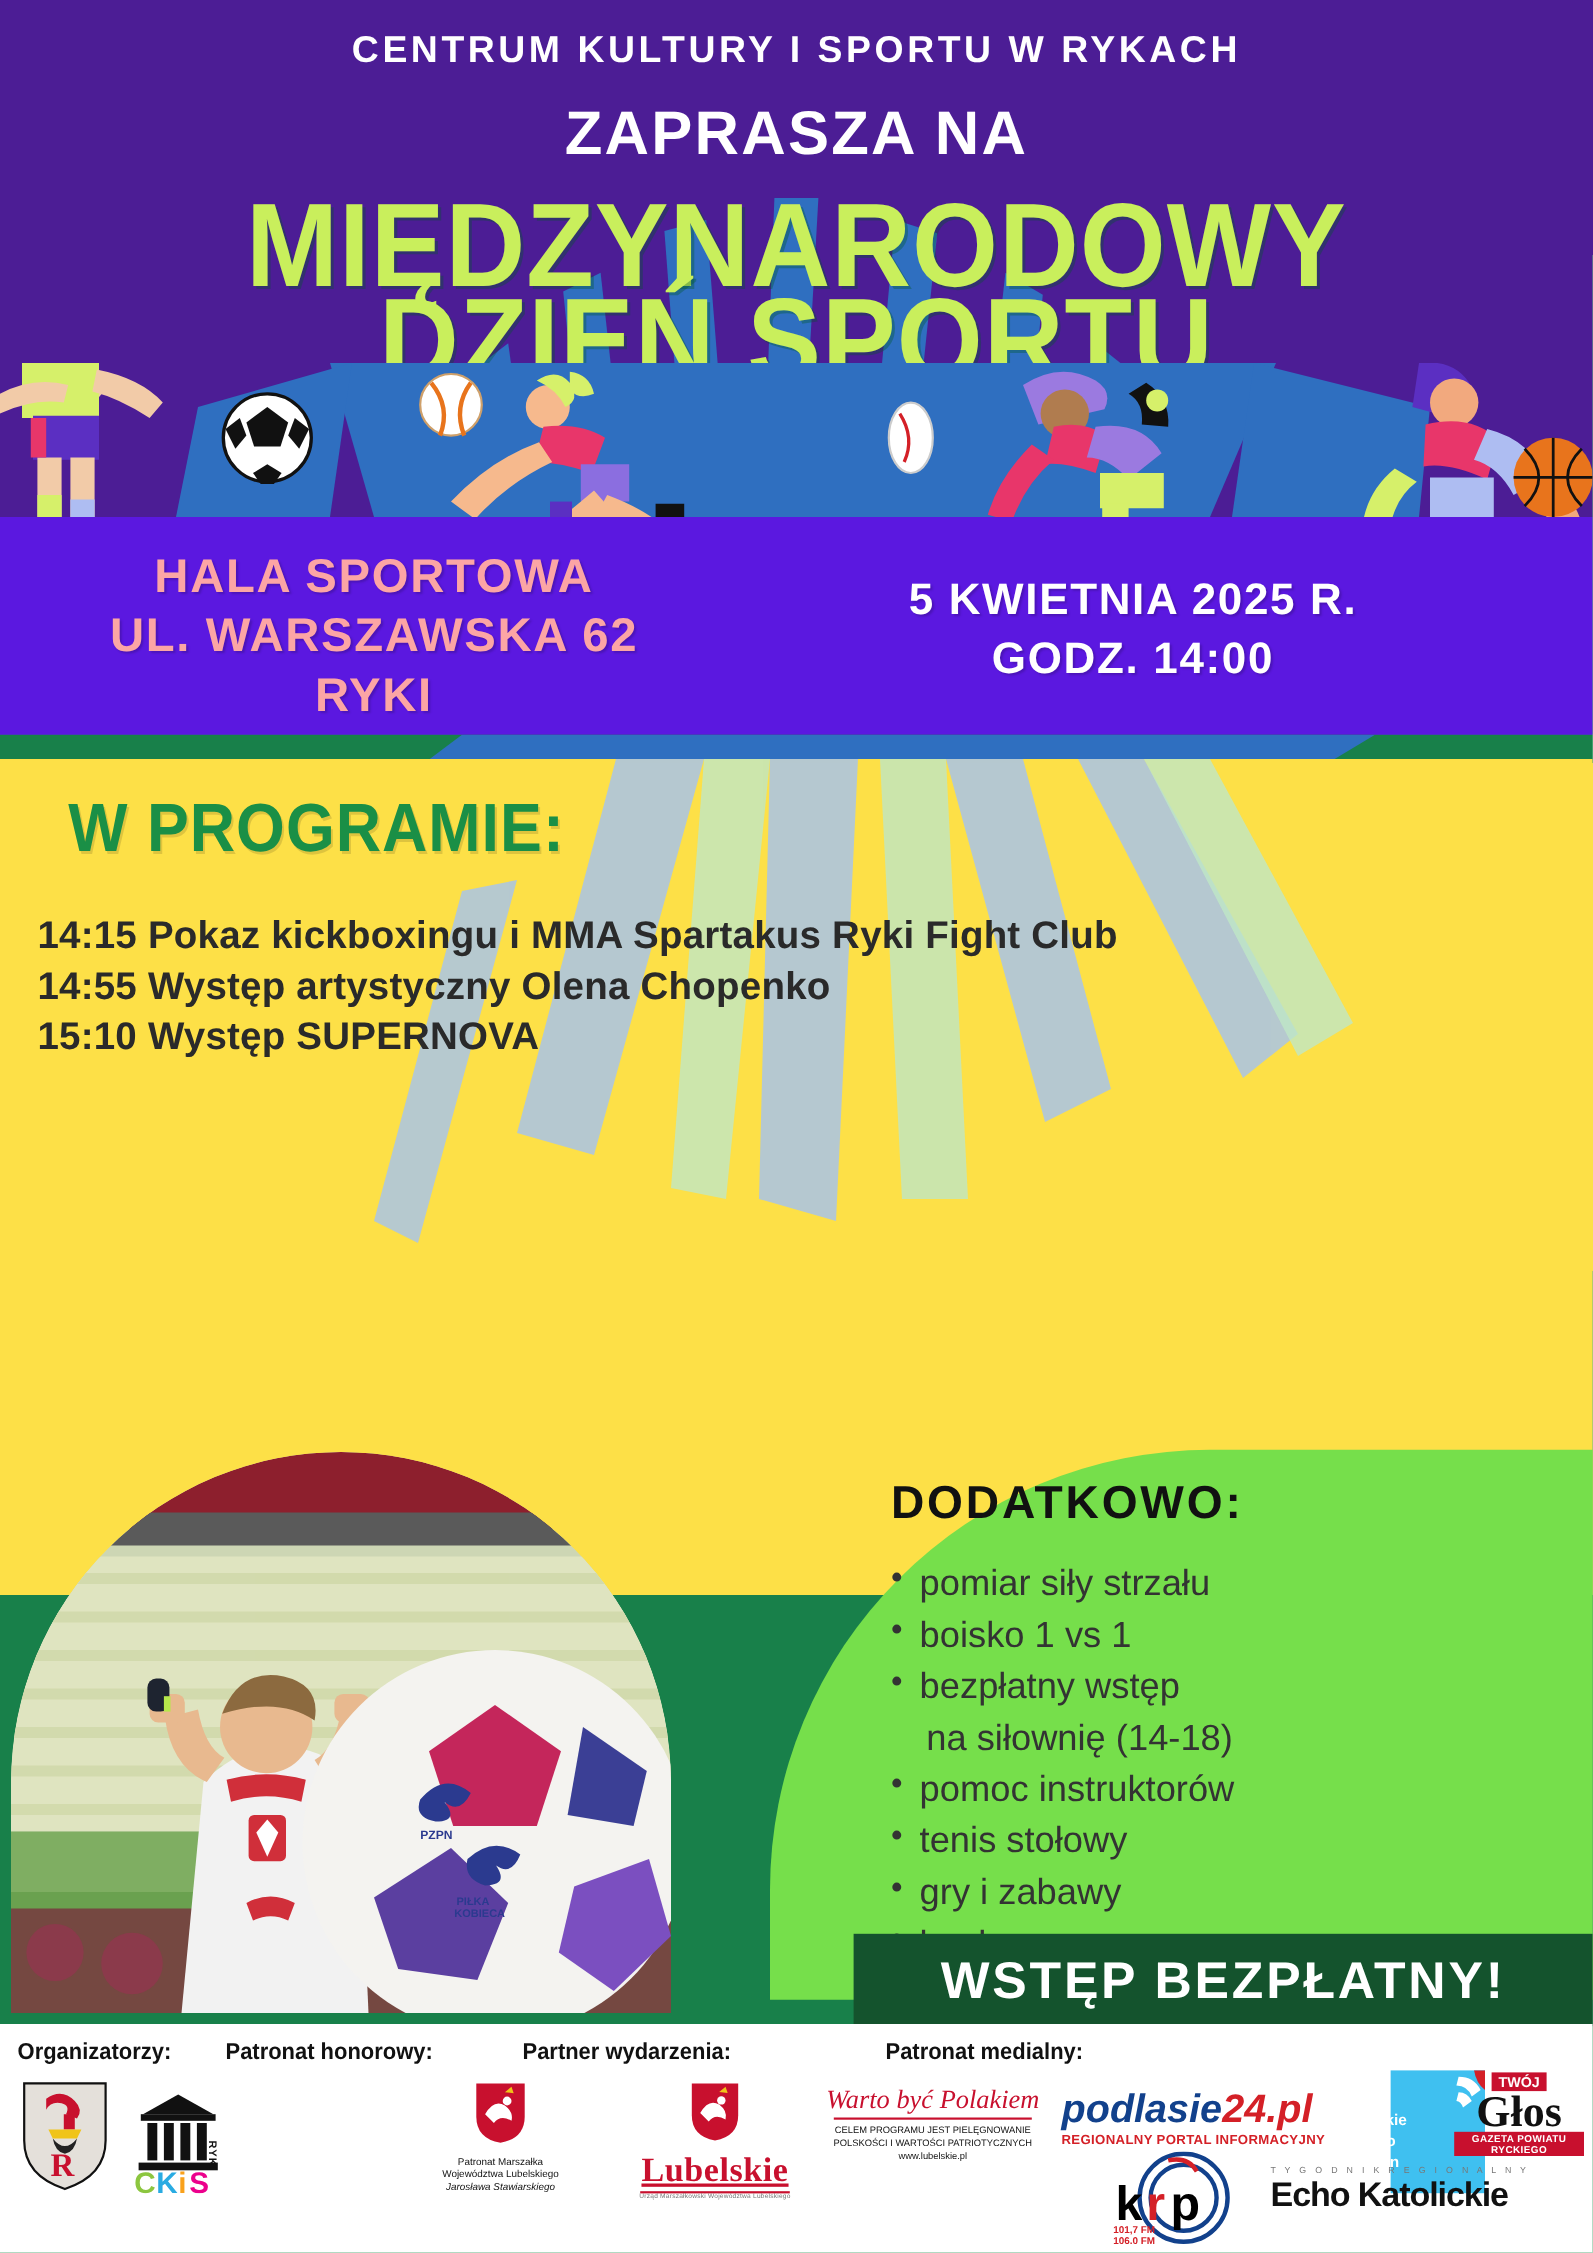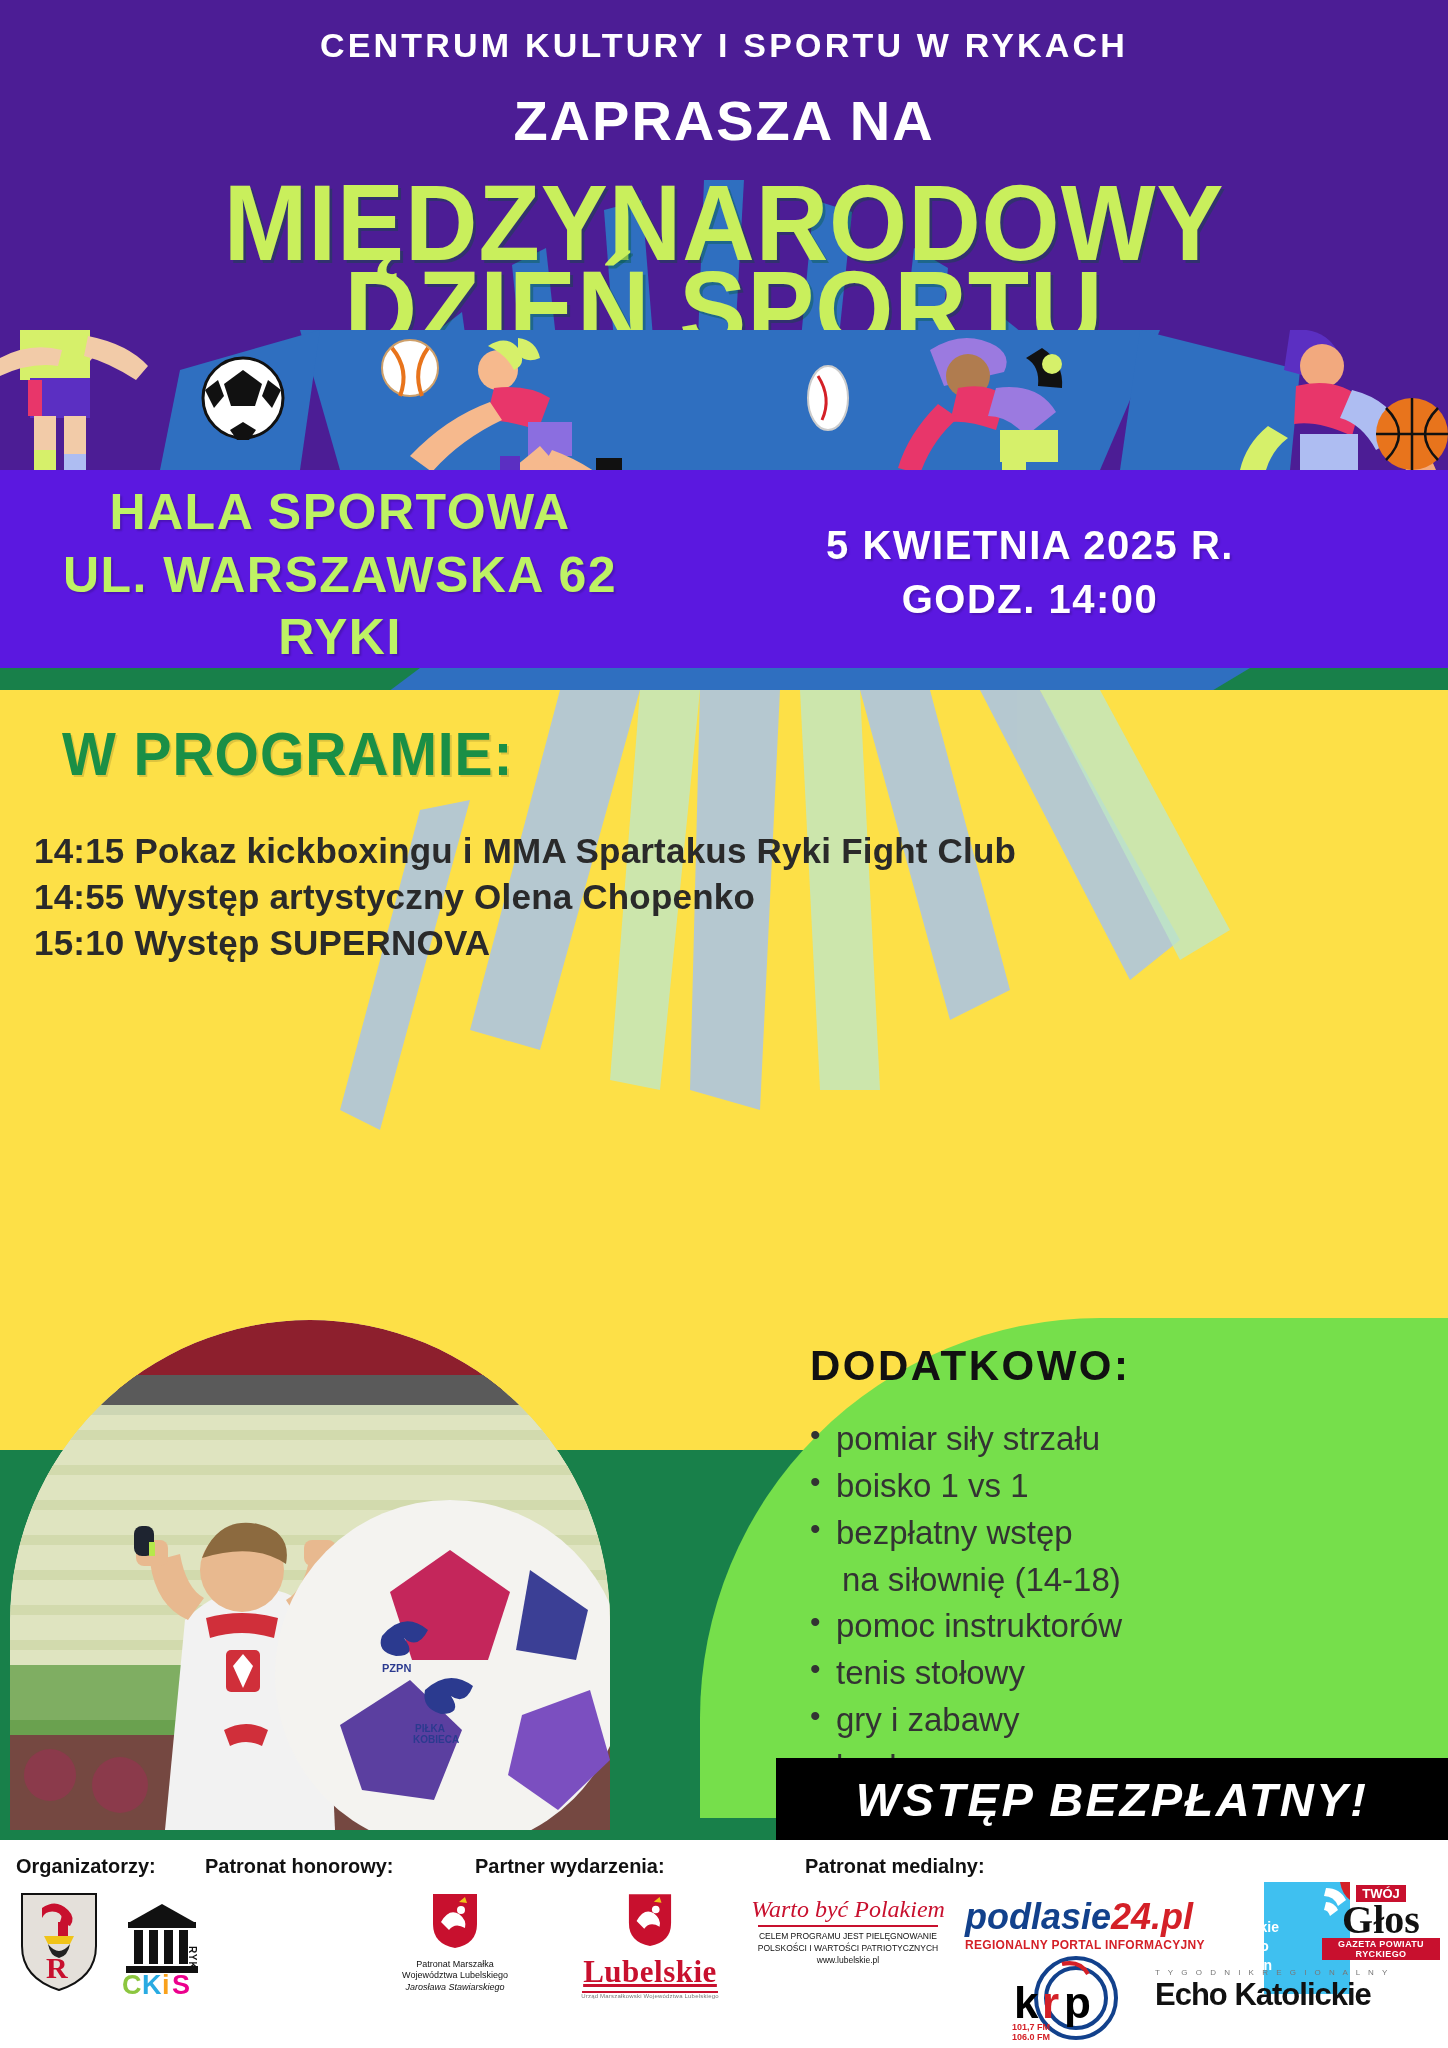--- a/index.html
+++ b/index.html
@@ -31,22 +31,22 @@
   .title2{top:258px;font-size:108px;letter-spacing:1px;}
 
   
   .athletes{position:absolute;left:0;top:330px;width:1448px;height:140px;}
 
   
   .purple-band{
     position:absolute;left:0;top:470px;width:1448px;height:198px;background:#5b18e0;
   }
   .venue{
-    position:absolute;left:40px;top:11px;width:600px;text-align:center;
-    color:#bef264;font-weight:bold;font-size:50px;line-height:1.25;letter-spacing:1.5px;
+    position:absolute;left:40px;top:28px;width:600px;text-align:center;
+    color:#fca5a5;font-weight:bold;font-size:43px;line-height:1.25;letter-spacing:1.5px;
     text-shadow:2px 2px 2px rgba(0,0,0,.18);
   }
   .when{
     position:absolute;left:640px;top:48px;width:780px;text-align:center;
     color:#fff;font-weight:bold;font-size:40px;line-height:1.35;letter-spacing:1.5px;
     text-shadow:2px 2px 2px rgba(0,0,0,.18);
   }
 
   
   .chev{position:absolute;left:0;top:668px;width:1448px;height:30px;}
@@ -97,21 +97,21 @@
   .dod-list{position:absolute;left:770px;top:1400px;width:660px;}
   .dod-list li{
     color:#333;font-size:33px;line-height:1.42;list-style:none;position:relative;
     padding-left:26px;
   }
   .dod-list li:before{content:"\2022";position:absolute;left:0;top:-2px;font-size:30px;color:#333;}
   .dod-list li .cont{display:block;padding-left:6px;}
 
   
   .free{
-    position:absolute;left:776px;top:1758px;width:672px;height:84px;background:#000000;font-style:italic;
+    position:absolute;left:776px;top:1758px;width:672px;height:84px;background:#14532d;
   }
   .free span{
     display:block;color:#fff;font-weight:bold;font-size:47px;letter-spacing:2.5px;
     text-align:center;line-height:84px;
   }
 
   
   .footer{position:absolute;left:0;top:1840px;width:1448px;height:208px;background:#fff;}
   .f-labels{position:absolute;left:0;top:14px;width:1448px;height:30px;}
   .f-labels div{

